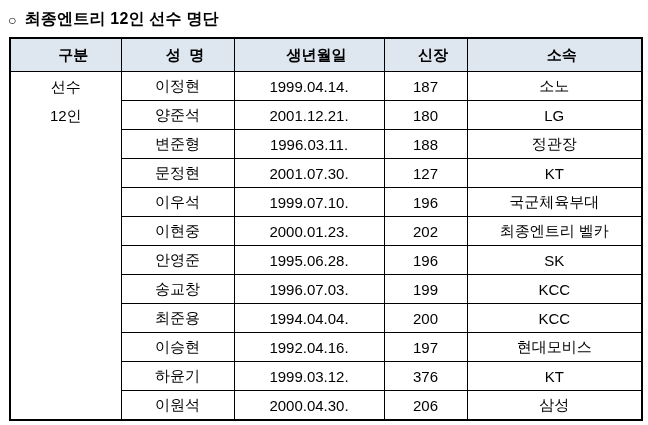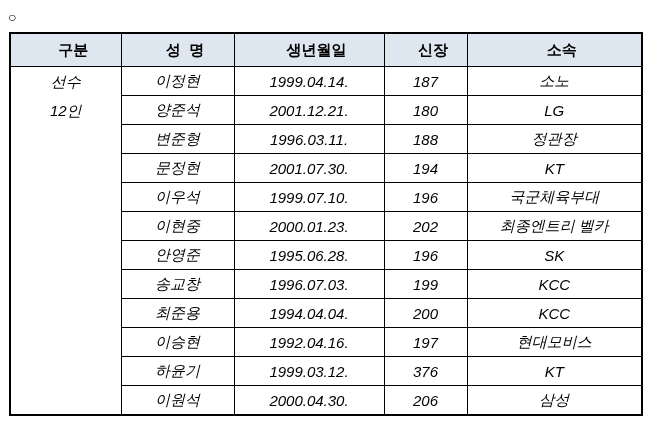--- a/index.html
+++ b/index.html
@@ -45,33 +45,33 @@
   table.roster th {
     background: #dee6ef;
     height: 32px;
     font-weight: bold;
     white-space: pre;
     padding-left: 15px;
   }
   table.roster td {
     height: 28px;
     font-weight: normal;
-    font-style: italic;
   }
   td.group-cell {
     vertical-align: top;
     line-height: 29px;
     white-space: pre;
   }
 </style>
 </head>
 <body>
 
 <div class="doc-title">
   <span class="bullet">○</span>
+  <span>최종엔트리 12인 선수 명단</span>
 </div>
 
 <table class="roster">
   <colgroup>
     <col style="width:111px">
     <col style="width:113px">
     <col style="width:150px">
     <col style="width:83px">
     <col style="width:175px">
   </colgroup>
@@ -100,21 +100,21 @@
     </tr>
     <tr>
       <td>변준형</td>
       <td>1996.03.11.</td>
       <td>188</td>
       <td>정관장</td>
     </tr>
     <tr>
       <td>문정현</td>
       <td>2001.07.30.</td>
-      <td>194</td>
+      <td>127</td>
       <td>KT</td>
     </tr>
     <tr>
       <td>이우석</td>
       <td>1999.07.10.</td>
       <td>196</td>
       <td>국군체육부대</td>
     </tr>
     <tr>
       <td>이현중</td>

